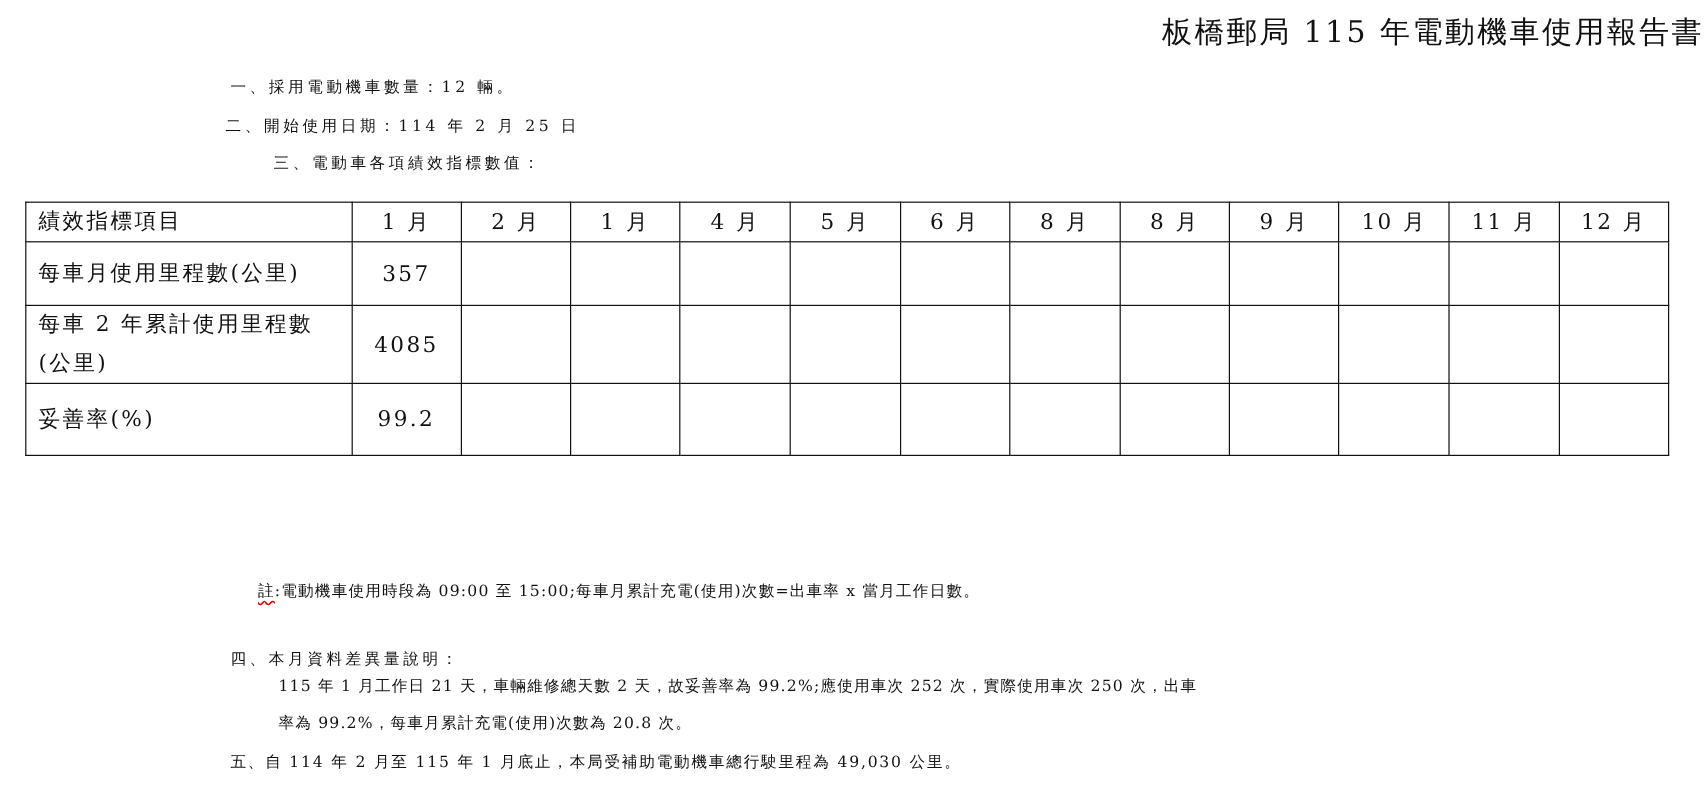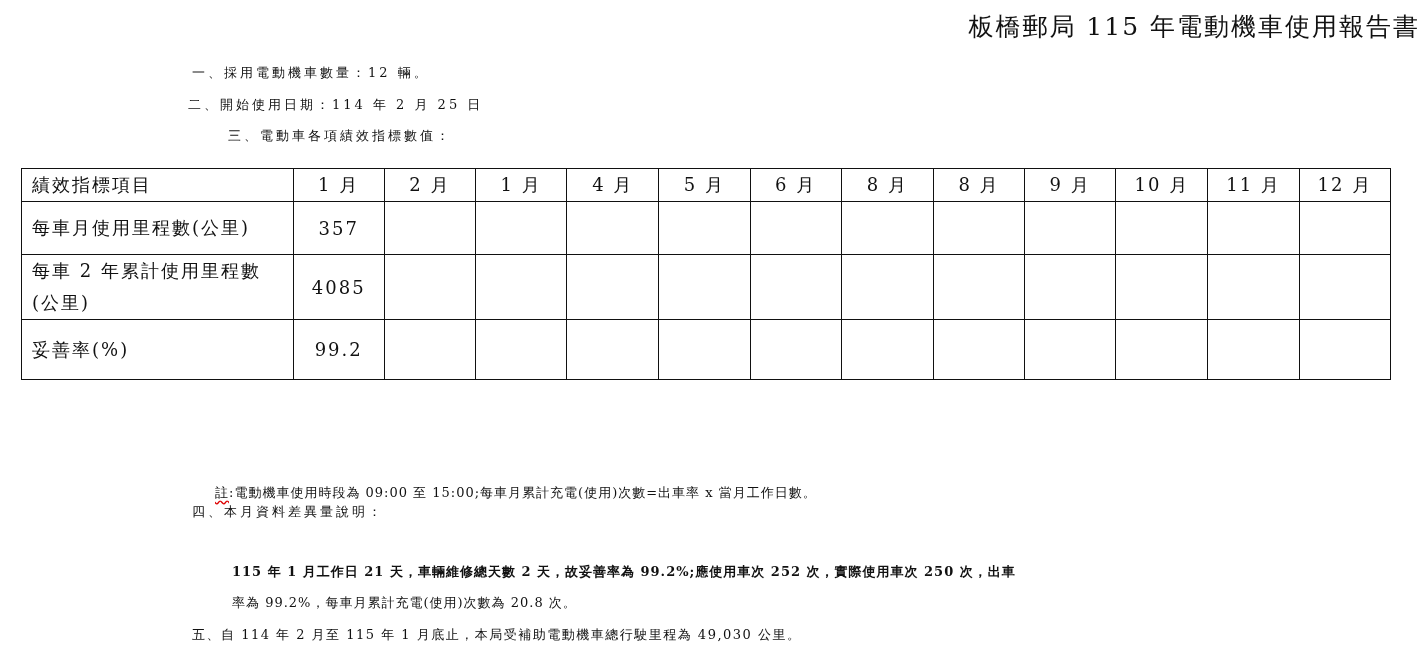--- a/index.html
+++ b/index.html
@@ -118,17 +118,17 @@
     <td class="val"></td>
     <td class="val"></td>
     <td class="val"></td>
     <td class="val"></td>
   </tr>
 </tbody>
   </table>
 
 <div class="line" style="left:192px; top:484px; letter-spacing:1px;margin-left:23px;"><span class="note-mark">註</span><span>:電動機車使用時段為 09:00 至 15:00;每車月累計充電(使用)次數=出車率 x 當月工作日數。</span></div>
 
-<div class="line" style="left:192px; top:503px;text-align:center;">四、本月資料差異量說明：</div>
-<div class="line" style="left:232px; top:563px; letter-spacing:1px;font-weight:bold;">115 年 1 月工作日 21 天，車輛維修總天數 2 天，故妥善率為 99.2%;應使用車次 252 次，實際使用車次 250 次，出車</div>
+<div class="line" style="left:192px; top:540px;text-align:center;">四、本月資料差異量說明：</div>
+<div class="line" style="left:232px; top:563px; letter-spacing:1px;">115 年 1 月工作日 21 天，車輛維修總天數 2 天，故妥善率為 99.2%;應使用車次 252 次，實際使用車次 250 次，出車</div>
 <div class="line" style="left:232px; top:594px; letter-spacing:1px;">率為 99.2%，每車月累計充電(使用)次數為 20.8 次。</div>
 
 <div class="line" style="left:192px; top:626px; letter-spacing:1.5px;">五、自 114 年 2 月至 115 年 1 月底止，本局受補助電動機車總行駛里程為 49,030 公里。</div>
 
 </body></html>

